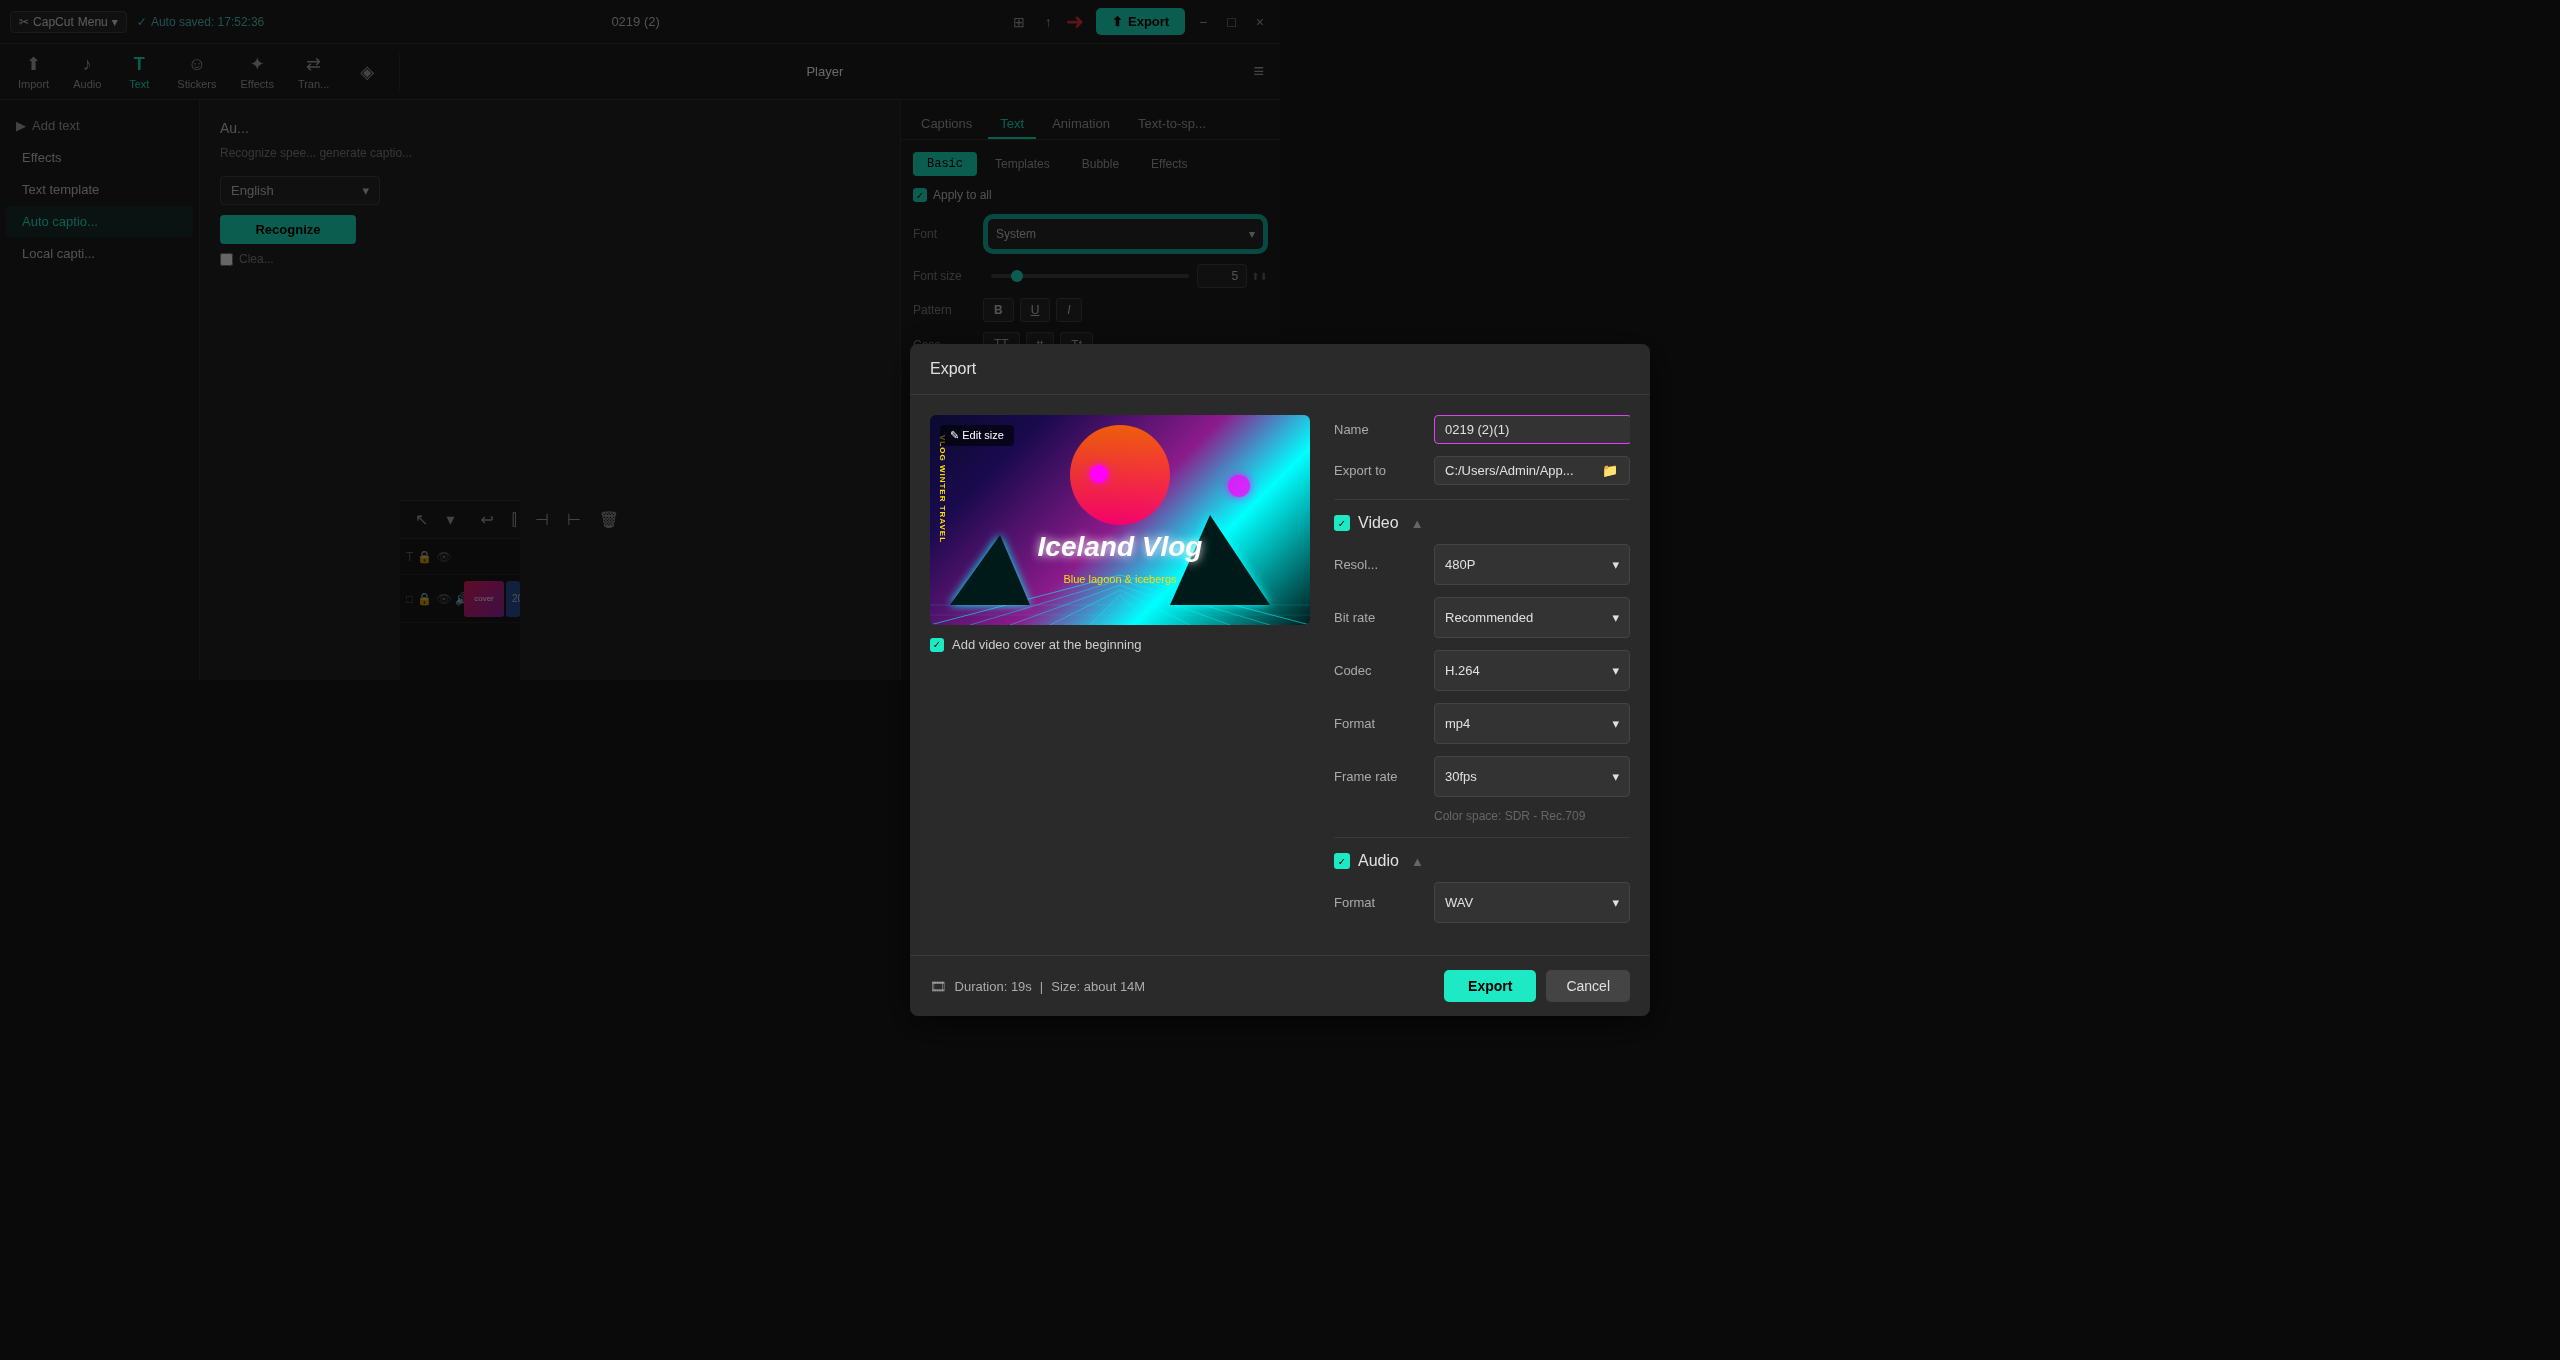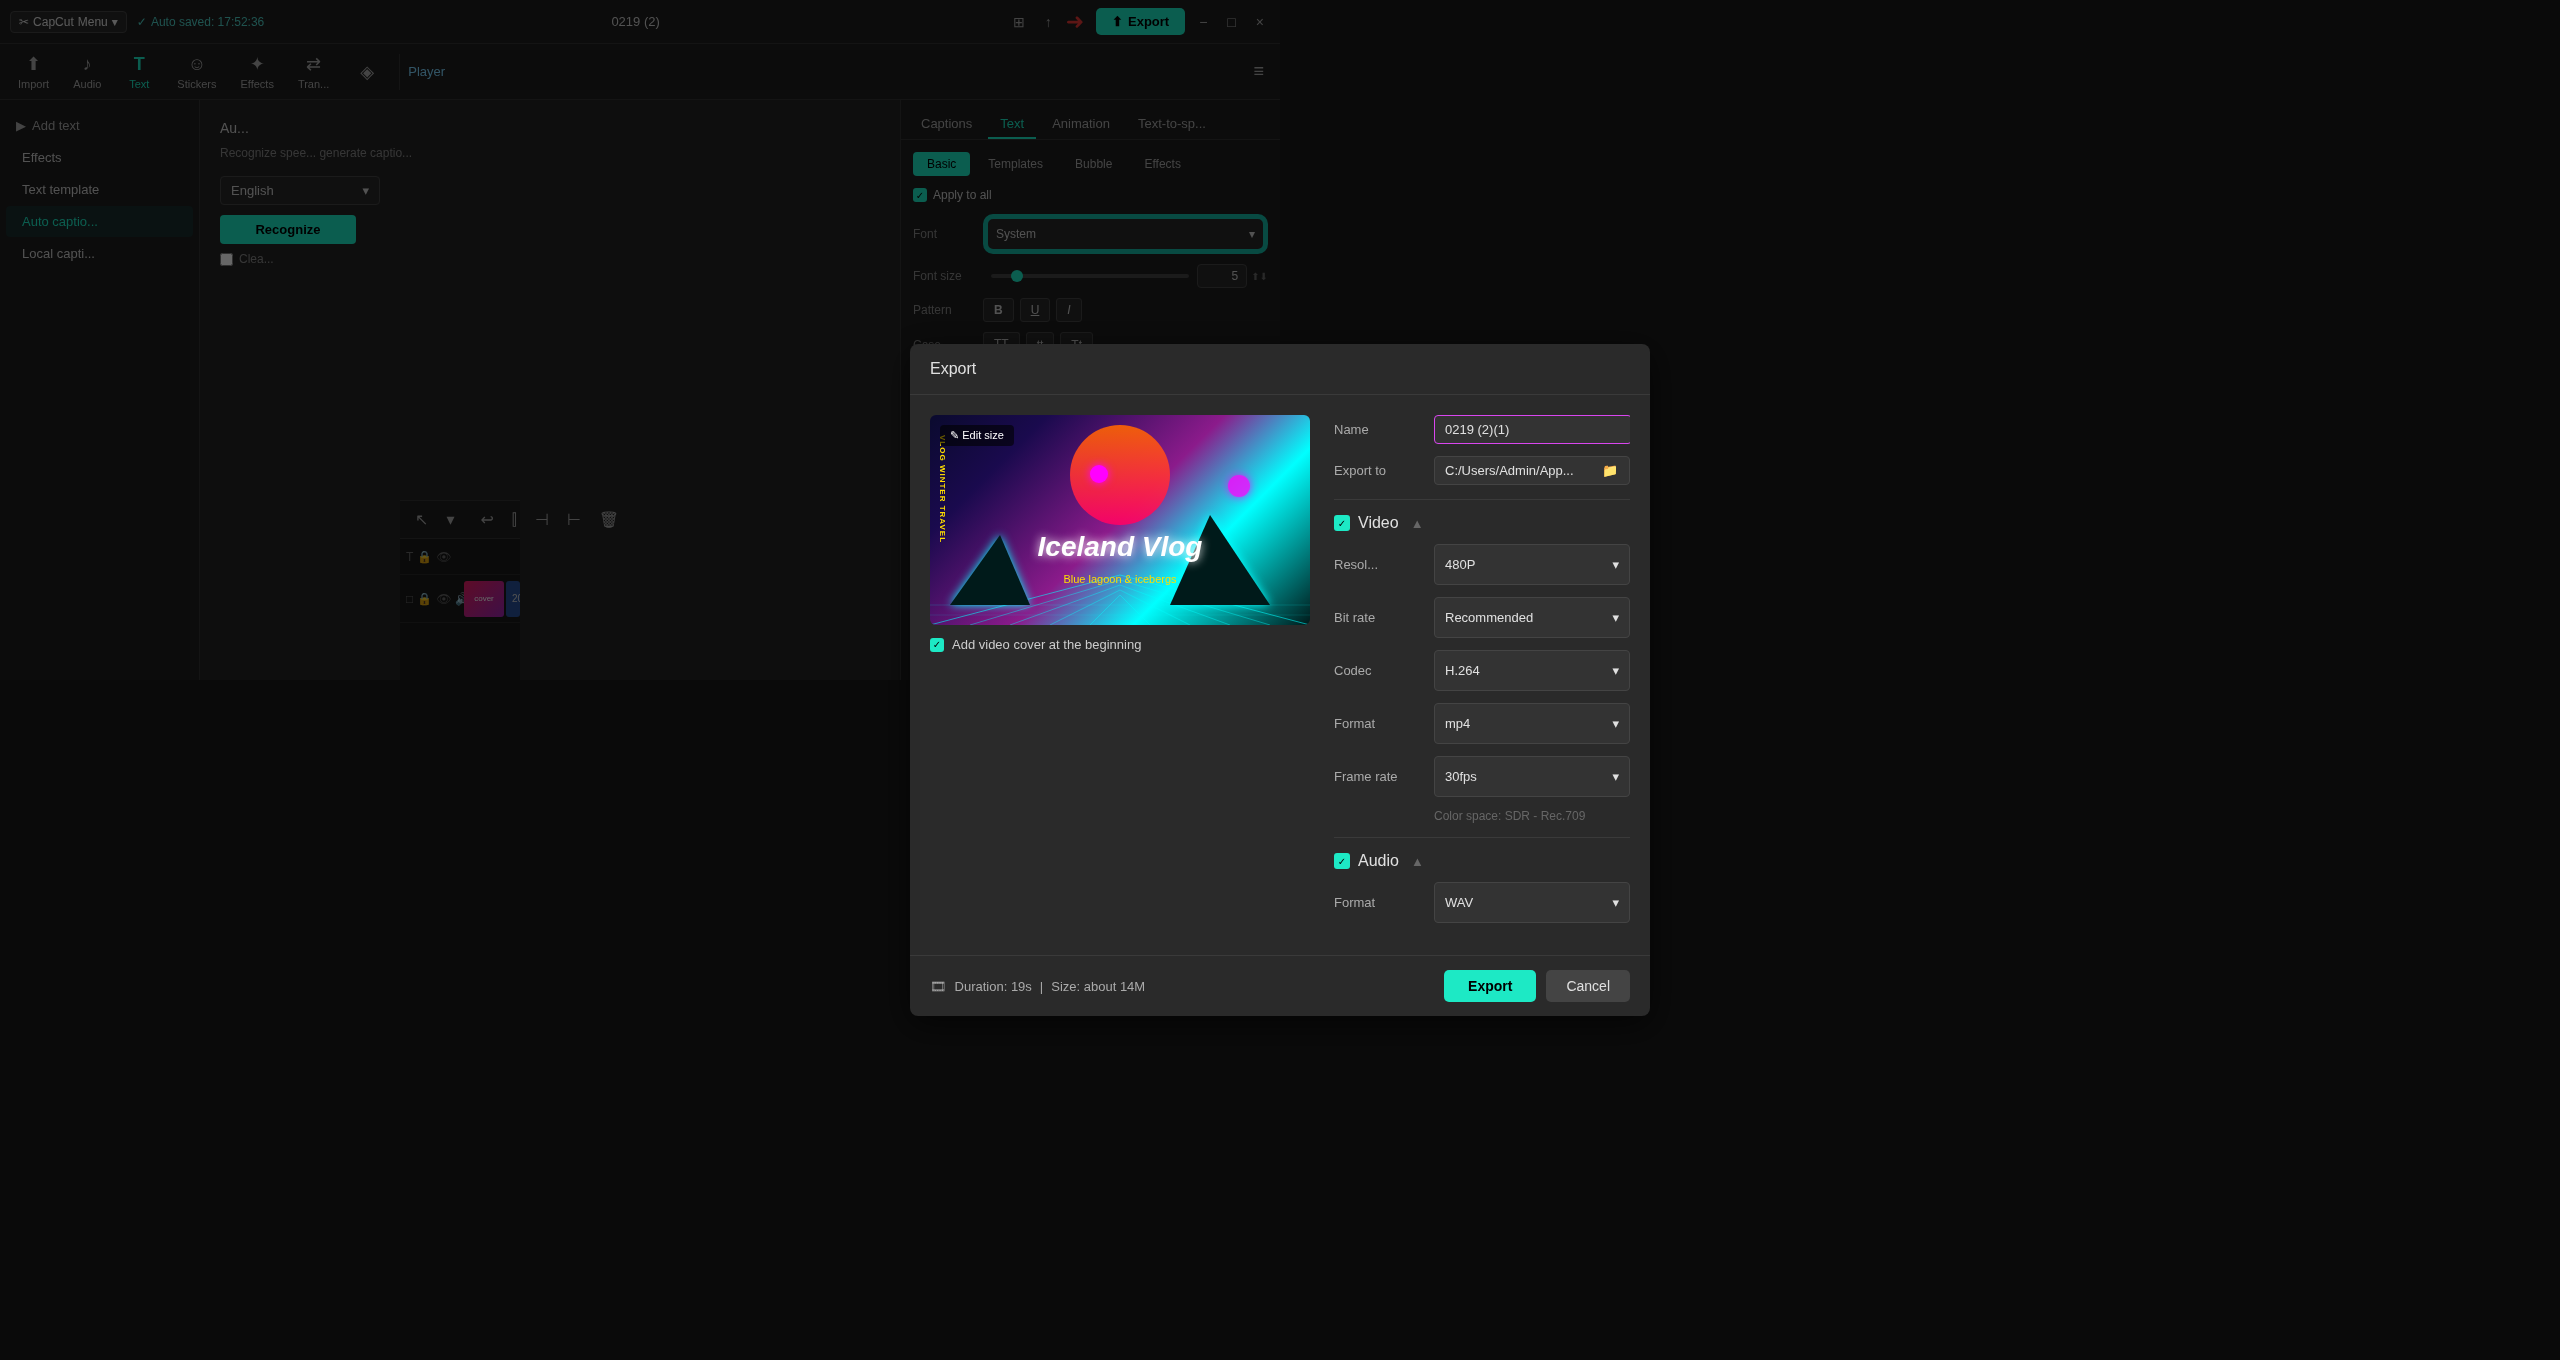--- a/index.html
+++ b/index.html
@@ -108,22 +108,22 @@
     .tool-item.active { color: #1de9c5; }
     .tool-icon { font-size: 18px; }
     .toolbar-divider {
       width: 1px;
       height: 36px;
       background: #333;
       margin: 0 4px;
     }
     .player-label {
       flex: 1;
-      text-align: left;
-      color: #7dd3fc;
+      text-align: center;
+      color: #ffffff;
       font-size: 13px;
     }
     .toolbar-right-icon {
       color: #aaa;
       font-size: 18px;
       cursor: pointer;
       padding: 4px 8px;
     }
 
     
@@ -257,20 +257,21 @@
       border-radius: 4px;
       color: #aaa;
       font-size: 12px;
       cursor: pointer;
       background: transparent;
       border: none;
     }
     .sub-tab.active {
       background: #1de9c5;
       color: #000;
+      font-family: Liberation Mono, monospace;
     }
     .apply-all-row {
       display: flex;
       align-items: center;
       gap: 6px;
       margin-bottom: 12px;
       color: #ccc;
       font-size: 12px;
     }
     .checkbox-teal {

